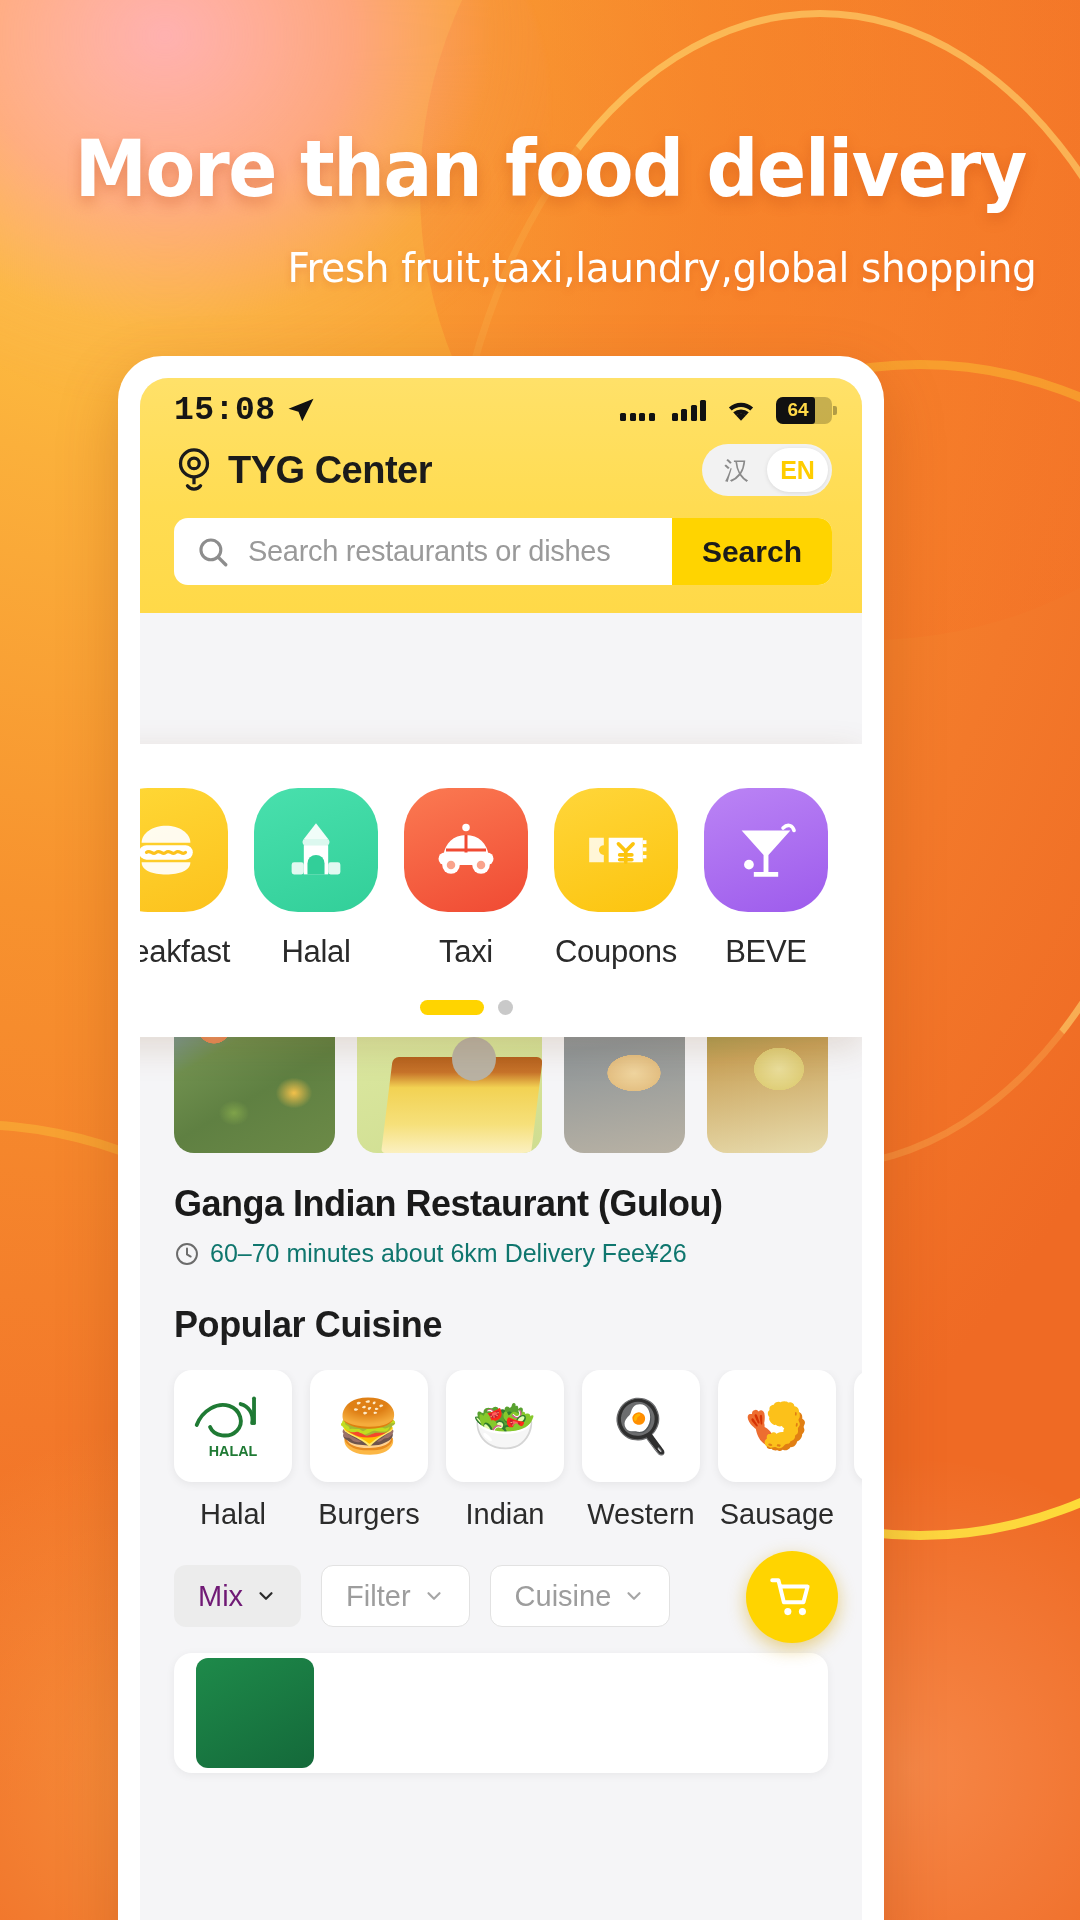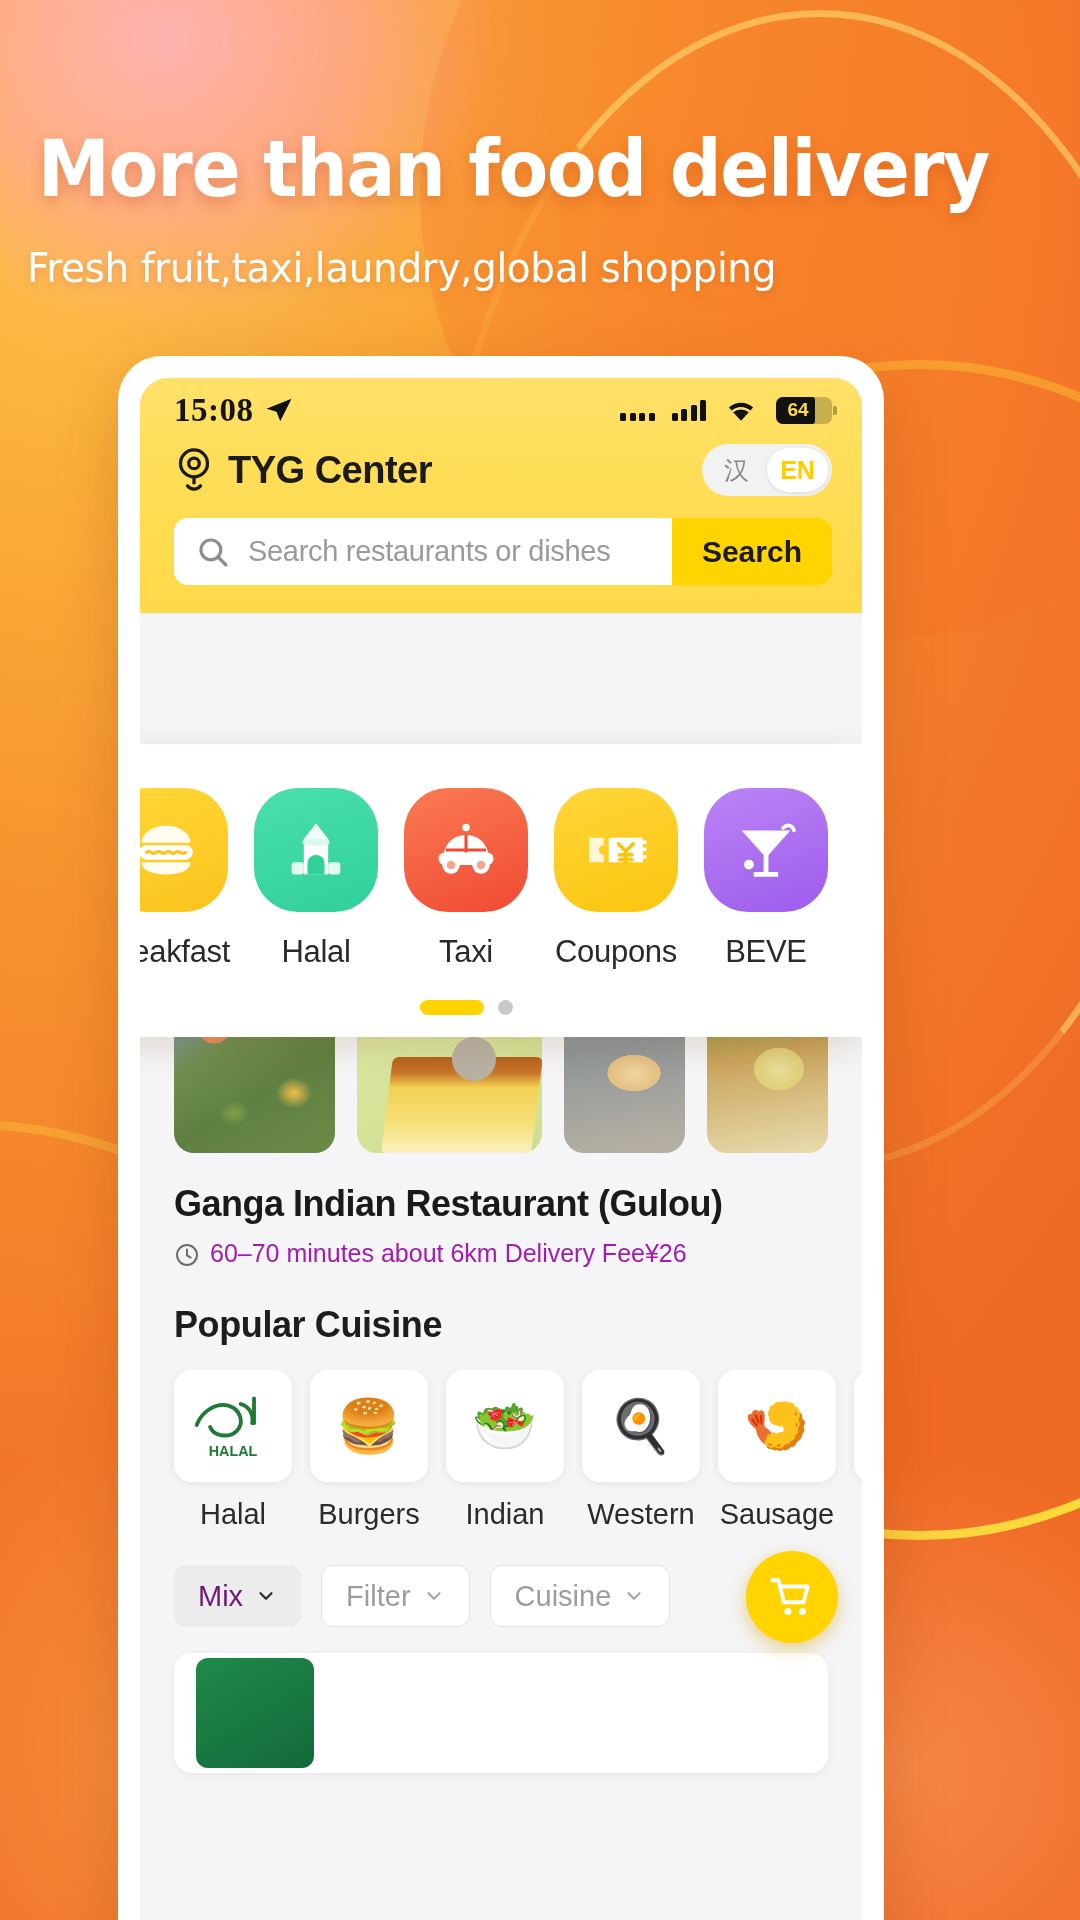--- a/index.html
+++ b/index.html
@@ -44,21 +44,21 @@
   .bg-glow-bl {
     position:absolute; left:-180px; bottom:-220px; width:720px; height:720px; border-radius:50%;
     background:radial-gradient(circle, rgba(255,190,90,.45) 0%, rgba(255,180,80,0) 70%);
   }
   .bg-glow-br {
     position:absolute; right:-140px; bottom:-160px; width:620px; height:620px; border-radius:50%;
     background:radial-gradient(circle, rgba(255,175,120,.42) 0%, rgba(255,170,120,0) 72%);
   }
 
   
-  #hero { position:absolute; left:0; right:0; top:0; text-align:left; }
+  #hero { position:absolute; left:0; right:17px; top:0; text-align:right; }
   #hero-title {
     margin-top:124px;
     font-family:"DejaVu Sans", sans-serif;
     font-size:78px; font-weight:bold; color:#fff; letter-spacing:-1.5px;
     text-shadow:0 6px 14px rgba(190,70,15,.33);
     transform:scaleX(.93);
   }
   #hero-sub {
     margin-top:30px;
     font-family:"DejaVu Sans", sans-serif;
@@ -84,21 +84,21 @@
   
   #yellow-top {
     background:linear-gradient(180deg,#ffe169 0%,#ffdc52 55%,#ffd948 100%);
     padding:0 0 28px 0;
   }
   #statusbar {
     height:58px; display:flex; align-items:center; justify-content:space-between;
     padding:6px 30px 0 34px; color:#151515;
   }
   #sb-left { display:flex; align-items:center; gap:10px; }
-  #sb-time { font-size:33px; font-weight:bold; letter-spacing:.5px; font-family:Liberation Serif, serif; }
+  #sb-time { font-size:33px; font-weight:bold; letter-spacing:.5px; font-family:Liberation Mono, monospace; }
   #sb-right { display:flex; align-items:center; gap:17px; }
   .sig { display:flex; align-items:flex-end; gap:3.5px; height:22px; }
   .sig i { display:block; width:6px; background:#111; border-radius:1.5px; }
   .sig i:nth-child(1){height:8px}.sig i:nth-child(2){height:12px}
   .sig i:nth-child(3){height:16px}.sig i:nth-child(4){height:21px}
   .sig2 { display:flex; align-items:flex-end; gap:3.5px; height:22px; margin-left:-10px;}
   .sig2 i { display:block; width:6px; background:#111; border-radius:1.5px; height:8px;}
   .batt { position:relative; width:56px; height:27px; border-radius:7px;
           background:rgba(0,0,0,.22); display:flex; align-items:center; }
   .batt-fill { position:absolute; left:0; top:0; bottom:0; width:70%; background:#111; border-radius:7px 3px 3px 7px; }
@@ -167,22 +167,22 @@
   .fc3 { width:150px; height:180px;
       background:
         radial-gradient(44px 30px at 70px 100px, #f0d6a0 0%, #e4c083 60%, rgba(0,0,0,0) 61%),
         linear-gradient(170deg,#9aa0a4 0%,#8f9699 40%,#b9b2a4 100%); }
   .fc4 { width:150px; height:180px;
       background:
         radial-gradient(40px 34px at 72px 96px, #eadf9c 0%, #dfce78 62%, rgba(0,0,0,0) 63%),
         linear-gradient(170deg,#6e8f3e 0%,#caa45c 45%,#e8dcae 100%); }
 
   .rest-name { padding:0 34px; margin-top:30px; font-size:36px; font-weight:bold; color:#1a1a1a; letter-spacing:-.5px; }
-  .rest-meta { padding:0 34px; margin-top:14px; display:flex; align-items:flex-end; gap:10px;
-      font-size:25px; color:#a21caf; }
+  .rest-meta { padding:0 34px; margin-top:14px; display:flex; align-items:center; gap:10px;
+      font-size:25px; color:#0f766e; }
 
   #cuisine-row { display:flex; gap:18px; padding:0 0 0 34px; margin-top:24px; overflow:hidden; }
   .cuisine { width:118px; flex:0 0 118px; display:flex; flex-direction:column; align-items:center; }
   .cuisine-tile { width:118px; height:112px; border-radius:18px; background:#fff;
       box-shadow:0 2px 10px rgba(0,0,0,.07); display:flex; align-items:center; justify-content:center;
       font-size:52px; overflow:hidden; }
   .cuisine-label { margin-top:16px; font-size:29px; color:#2b2b2b; white-space:nowrap; }
 
   #filter-row { display:flex; align-items:center; gap:20px; padding:0 34px; margin-top:34px; position:relative; }
   .filter-pill { height:62px; border-radius:12px; display:flex; align-items:center; gap:12px;

